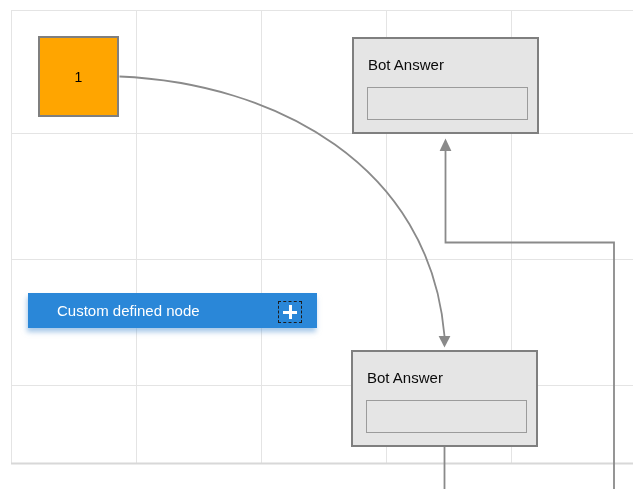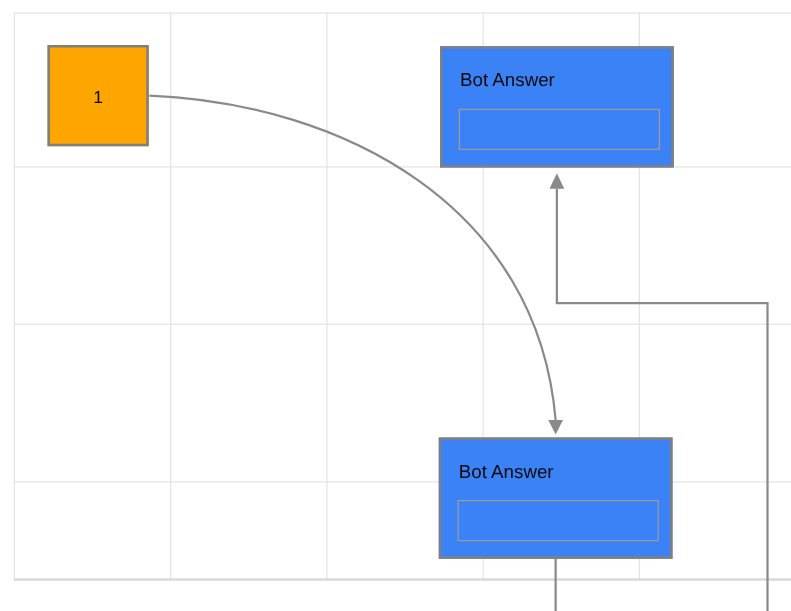--- a/index.html
+++ b/index.html
@@ -9,21 +9,21 @@
   }
   #layer-svg{position:absolute;left:0;top:0;width:633px;height:489px;}
   .node{position:absolute;box-sizing:border-box;}
   #node-start{
     left:38px;top:36px;width:81px;height:81px;
     background:#ffa500;border:2px solid #7f7f7f;
     display:flex;align-items:center;justify-content:center;
     font-size:14px;color:#000;
   }
   .bot-node{
-    width:187px;height:97px;background:#3b82f6;border:2px solid #7f7f7f;
+    width:187px;height:97px;background:#e5e5e5;border:2px solid #7f7f7f;
   }
   #node-bot-top{left:352px;top:37px;}
   #node-bot-bottom{left:351px;top:350px;}
   .bot-title{
     position:absolute;left:14px;top:17px;font-size:15px;color:#0a0a0a;
     white-space:nowrap;
   }
   .bot-field{
     position:absolute;left:13px;top:48px;width:161px;height:33px;
     border:1px solid #9b9b9b;box-sizing:border-box;background:transparent;
@@ -86,14 +86,20 @@
   <div class="node bot-node" id="node-bot-top">
     <span class="bot-title">Bot Answer</span>
     <div class="bot-field"></div>
   </div>
 
   <div class="node bot-node" id="node-bot-bottom">
     <span class="bot-title">Bot Answer</span>
     <div class="bot-field"></div>
   </div>
 
+  <div class="node" id="node-custom">
+    <span id="custom-label">Custom defined node</span>
+    <div id="add-port">
+      <span class="plus-icon"></span>
+    </div>
+  </div>
 
 </div>
 
 </body></html>

